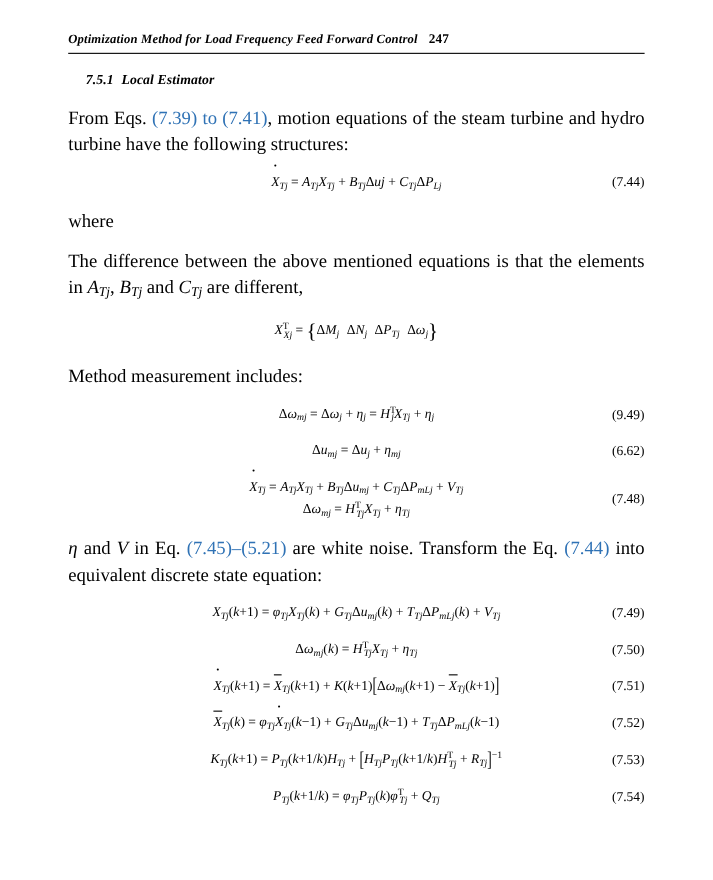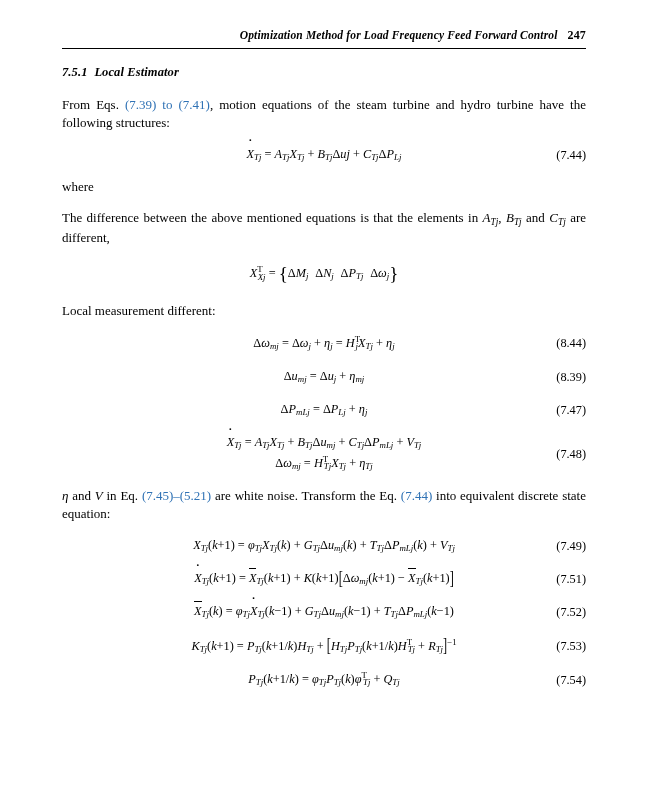--- a/index.html
+++ b/index.html
@@ -20,21 +20,21 @@
     width: 648px;
     height: 800px;
     padding: 0;
     box-sizing: border-box;
   }
   .header {
     position: absolute;
     top: 28px;
     left: 62px;
     right: 62px;
-    text-align: right;
+    text-align: left;
     font-style: italic;
     font-weight: bold;
     font-size: 11.5px;
     letter-spacing: 0.15px;
   }
   .header .pagenum {
     font-style: normal;
     font-weight: bold;
     margin-left: 10px;
     font-size: 12px;
@@ -50,25 +50,25 @@
   .content {
     position: absolute;
     top: 60px;
     left: 62px;
     width: 524px;
   }
   h3.section-title {
     font-size: 12.5px;
     font-weight: bold;
     font-style: italic;
-    margin: 5px 0 16px 0;
+    margin: 5px 0 16px 16px;
     letter-spacing: 0.1px;
   }
   p.para {
-    font-size: 13px;
+    font-size: 17px;
     line-height: 1.38;
     margin: 0 0 13px 0;
     text-align: justify;
   }
   .lnk { color: #2f72b5; }
   .eqrow {
     position: relative;
     margin: 13px 0 13px 0;
     min-height: 18px;
   }
@@ -163,42 +163,36 @@
     <p class="para">where</p>
 
     <p class="para">The difference between the above mentioned equations is that the elements in <i class="v">A</i><span class="sub">T<i>j</i></span>, <i class="v">B</i><span class="sub">T<i>j</i></span> and <i class="v">C</i><span class="sub">T<i>j</i></span> are different,</p>
 
     <div class="eqrow">
       <div class="eqbody">
         <i class="v">X</i><span class="sup">T</span><span class="sub" style="margin-left:-0.55em;">X<i>j</i></span> = <span class="bigbr">{</span>Δ<i class="v">M</i><span class="sub"><i>j</i></span><span class="mspace"></span>Δ<i class="v">N</i><span class="sub"><i>j</i></span><span class="mspace"></span>Δ<i class="v">P</i><span class="sub">T<i>j</i></span><span class="mspace"></span>Δ<i class="v">ω</i><span class="sub"><i>j</i></span><span class="bigbr">}</span>
       </div>
     </div>
 
-    <p class="para">Local measurement different:</p>
+    <p class="para">Method measurement includes:</p>
 
     <div class="eqrow">
       <div class="eqbody">
         Δ<i class="v">ω</i><span class="sub">m<i>j</i></span> = Δ<i class="v">ω</i><span class="sub"><i>j</i></span> + <i class="v">η</i><span class="sub"><i>j</i></span> = <i class="v">H</i><span class="sup">T</span><span class="sub" style="margin-left:-0.5em;"><i>j</i></span><i class="v">X</i><span class="sub">T<i>j</i></span> + <i class="v">η</i><span class="sub"><i>j</i></span>
       </div>
-      <div class="eqnum">(8.44)</div>
+      <div class="eqnum">(9.49)</div>
     </div>
 
     <div class="eqrow">
       <div class="eqbody">
         Δ<i class="v">u</i><span class="sub">m<i>j</i></span> = Δ<i class="v">u</i><span class="sub"><i>j</i></span> + <i class="v">η</i><span class="sub">m<i>j</i></span>
       </div>
-      <div class="eqnum">(8.39)</div>
-    </div>
-
-    <div class="eqrow">
-      <div class="eqbody">
-        Δ<i class="v">P</i><span class="sub">mL<i>j</i></span> = Δ<i class="v">P</i><span class="sub">L<i>j</i></span> + <i class="v">η</i><span class="sub"><i>j</i></span>
-      </div>
-      <div class="eqnum">(7.47)</div>
-    </div>
+      <div class="eqnum">(6.62)</div>
+    </div>
+
 
 
     <div class="eqrow">
       <div class="eqbody">
         <span class="dotacc"><i class="v">X</i></span><span class="sub">T<i>j</i></span> = <i class="v">A</i><span class="sub">T<i>j</i></span><i class="v">X</i><span class="sub">T<i>j</i></span> + <i class="v">B</i><span class="sub">T<i>j</i></span>Δ<i class="v">u</i><span class="sub">m<i>j</i></span> + <i class="v">C</i><span class="sub">T<i>j</i></span>Δ<i class="v">P</i><span class="sub">mL<i>j</i></span> + <i class="v">V</i><span class="sub">T<i>j</i></span>
       </div>
       <div class="eqbody">
         Δ<i class="v">ω</i><span class="sub">m<i>j</i></span> = <i class="v">H</i><span class="sup">T</span><span class="sub" style="margin-left:-0.5em;">T<i>j</i></span><i class="v">X</i><span class="sub">T<i>j</i></span> + <i class="v">η</i><span class="sub">T<i>j</i></span>
       </div>
       <div class="eqnum multi">(7.48)</div>
@@ -206,20 +200,26 @@
 
     <p class="para"><i class="v">η</i> and <i class="v">V</i> in Eq. <span class="lnk">(7.45)–(5.21)</span> are white noise. Transform the Eq. <span class="lnk">(7.44)</span> into equivalent discrete state equation:</p>
 
     <div class="eqrow">
       <div class="eqbody">
         <i class="v">X</i><span class="sub">T<i>j</i></span>(<i class="v">k</i>+1) = <i class="v">φ</i><span class="sub">T<i>j</i></span><i class="v">X</i><span class="sub">T<i>j</i></span>(<i class="v">k</i>) + <i class="v">G</i><span class="sub">T<i>j</i></span>Δ<i class="v">u</i><span class="sub">m<i>j</i></span>(<i class="v">k</i>) + <i class="v">T</i><span class="sub">T<i>j</i></span>Δ<i class="v">P</i><span class="sub">mL<i>j</i></span>(<i class="v">k</i>) + <i class="v">V</i><span class="sub">T<i>j</i></span>
       </div>
       <div class="eqnum">(7.49)</div>
     </div>
 
+    <div class="eqrow">
+      <div class="eqbody">
+        Δ<i class="v">ω</i><span class="sub">m<i>j</i></span>(<i class="v">k</i>) = <i class="v">H</i><span class="sup">T</span><span class="sub" style="margin-left:-0.5em;">T<i>j</i></span><i class="v">X</i><span class="sub">T<i>j</i></span> + <i class="v">η</i><span class="sub">T<i>j</i></span>
+      </div>
+      <div class="eqnum">(7.50)</div>
+    </div>
 
 
 
     <div class="eqrow">
       <div class="eqbody">
         <span class="dotacc" style="position:relative;"><i class="v">X</i></span><span class="sub">T<i>j</i></span>(<i class="v">k</i>+1) = <span class="ovl"><i class="v">X</i></span><span class="sub">T<i>j</i></span>(<i class="v">k</i>+1) + <i class="v">K</i>(<i class="v">k</i>+1)<span class="brk">[</span>Δ<i class="v">ω</i><span class="sub">m<i>j</i></span>(<i class="v">k</i>+1) − <span class="ovl"><i class="v">X</i></span><span class="sub">T<i>j</i></span>(<i class="v">k</i>+1)<span class="brk">]</span>
       </div>
       <div class="eqnum">(7.51)</div>
     </div>
 

